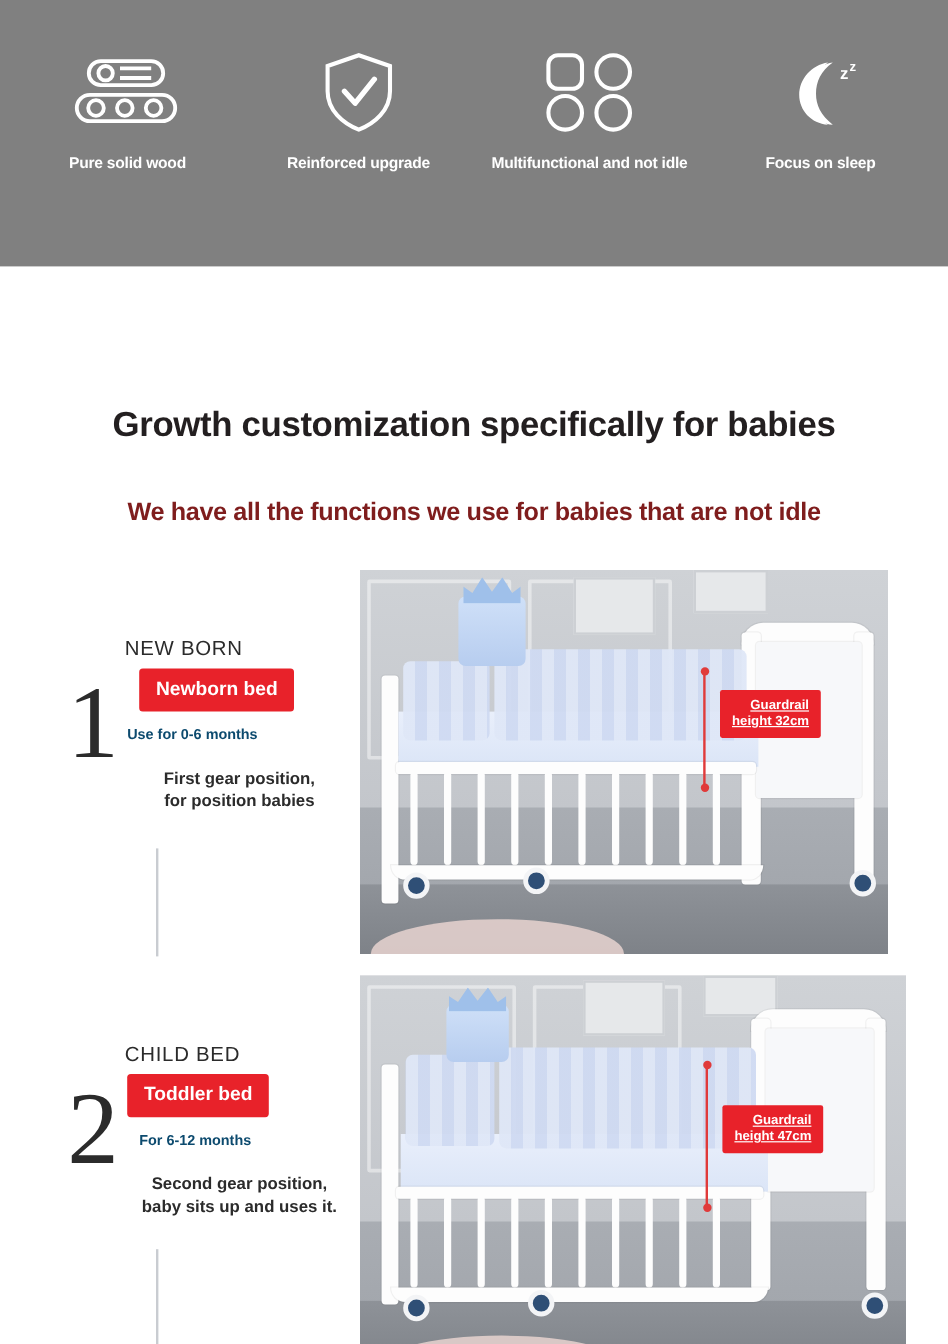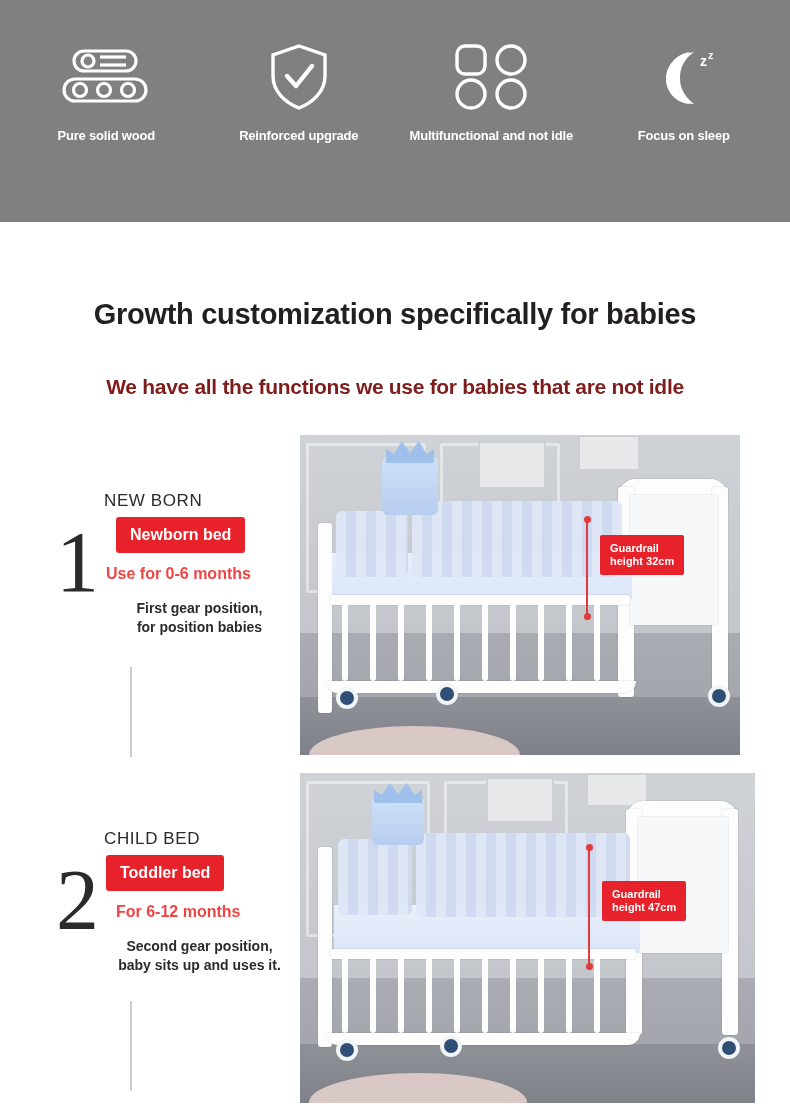--- a/index.html
+++ b/index.html
@@ -38,21 +38,21 @@
     color: #ffffff;
     font-size: 13px;
     font-weight: bold;
     text-align: center;
     letter-spacing: -0.2px;
     white-space: nowrap;
   }
 
   
   .headings {
-    padding-top: 76px;
+    padding-top: 116px;
     text-align: center;
   }
   .main-title {
     font-size: 29px;
     font-weight: bold;
     color: #231f20;
     letter-spacing: -0.3px;
   }
   .sub-title {
     margin-top: 44px;
@@ -107,24 +107,25 @@
     background: #e03a3a;
     margin-left: -2.5px;
   }
   .callout {
     position: absolute;
     background: #e8222a;
     color: #fff;
     font-size: 11px;
     font-weight: bold;
     line-height: 13px;
-    text-align: left;
+    text-align: right;
     padding: 7px 10px;
     border-radius: 2px;
     white-space: nowrap;
+    text-decoration: underline;
   }
 
   
   .left-col { position: absolute; left: 30px; top: 0; width: 280px; }
   .big-num {
     position: absolute;
     left: 26px;
     top: 84px;
     font-size: 86px;
     line-height: 86px;
@@ -149,23 +150,23 @@
     font-size: 16px;
     font-weight: bold;
     padding: 9px 14px;
     border-radius: 3px;
     white-space: nowrap;
   }
   .age {
     position: absolute;
     left: 76px;
     top: 130px;
-    font-size: 16px;
-    font-weight: bold;
-    color: #ef4444;
+    font-size: 12px;
+    font-weight: bold;
+    color: #0c4a6e;
     white-space: nowrap;
   }
   .desc {
     position: absolute;
     left: 62px;
     top: 164px;
     width: 215px;
     font-size: 14px;
     font-weight: bold;
     color: #2b2b2b;

